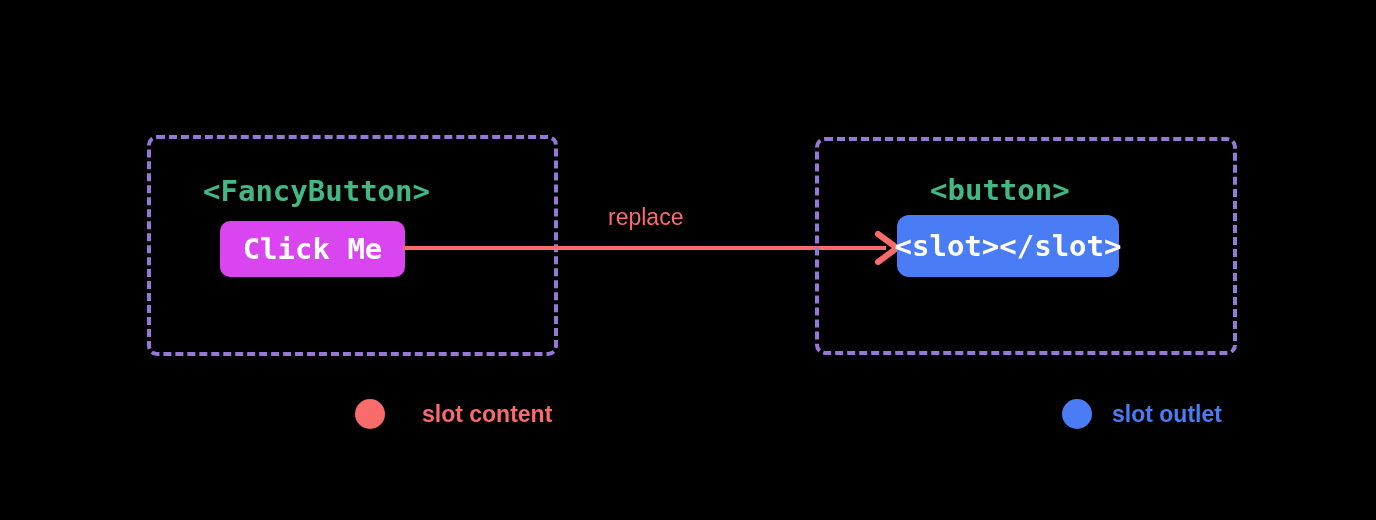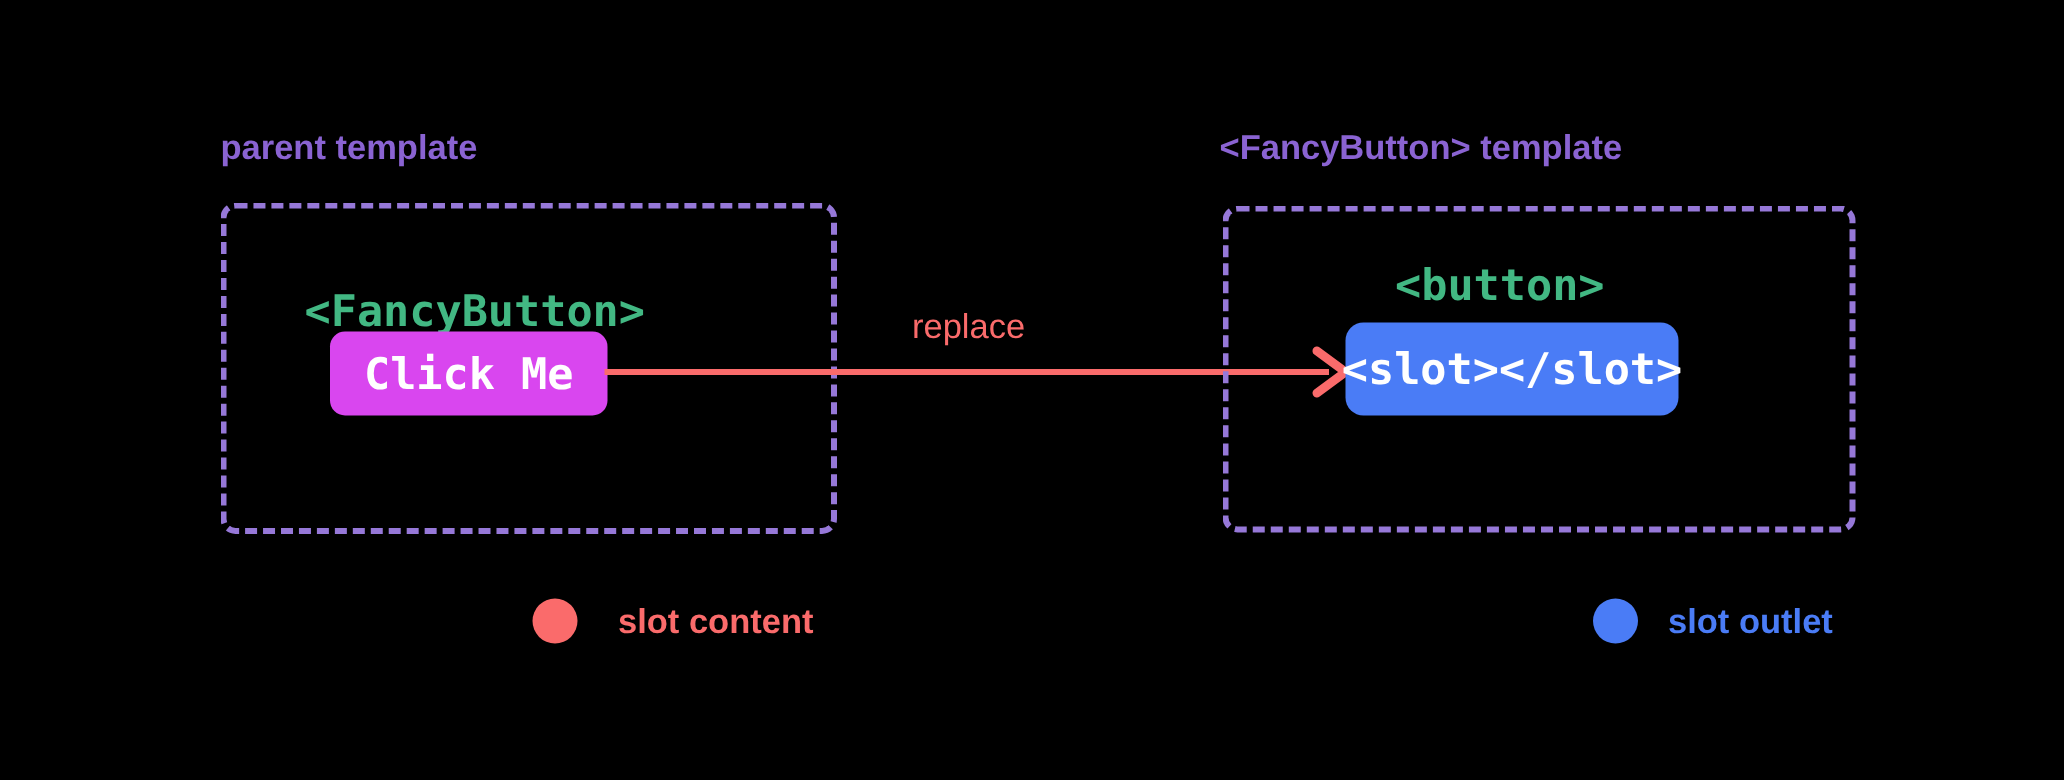--- a/index.html
+++ b/index.html
@@ -96,49 +96,47 @@
     border-radius: 50%;
     flex: 0 0 auto;
   }
   .legend-text {
     font-size: 23px;
     font-weight: bold;
     white-space: nowrap;
   }
   .legend-content { left: 355px; top: 399px; }
   .legend-content .legend-dot { background: #fa6b6b; }
-  .legend-content .legend-text { color: #fa6b6b; margin-left: 27px; }
+  .legend-content .legend-text { color: #fa6b6b; margin-left: 37px; }
   .legend-outlet { left: 1062px; top: 399px; }
   .legend-outlet .legend-dot { background: #4a7cf6; }
   .legend-outlet .legend-text { color: #4a7cf6; margin-left: 20px; }
 </style>
 </head>
 <body>
 
 <div class="canvas">
 
-  <div class="panel-title" style="left:147px; top:85px;">parent template</div>
 
   <div class="dashed-box" style="left:147px; top:135px; width:411px; height:221px;"></div>
 
-  <div class="code" style="left:203px; top:193px;">&lt;FancyButton&gt;</div>
+  <div class="code" style="left:203px; top:177px;">&lt;FancyButton&gt;</div>
 
   <div class="pill red-pill">
     <span class="pill-code">Click Me</span>
   </div>
 
 
   <div class="arrow-label">replace</div>
 
   <svg class="arrow-svg" viewBox="0 0 510 40">
     <line x1="3" y1="20" x2="486" y2="20" stroke="#fa6b6b" stroke-width="4"></line>
     <polyline points="478,6 497,20 478,34" fill="none" stroke="#fa6b6b" stroke-width="6" stroke-linecap="round" stroke-linejoin="round"></polyline>
   </svg>
 
-  <div class="panel-title" style="left:813px; top:85px;">&lt;FancyButton&gt; template</div>
 
   <div class="dashed-box" style="left:815px; top:137px; width:422px; height:218px;"></div>
 
   <div class="code" style="left:930px; top:176px;">&lt;button&gt;</div>
 
   <div class="pill blue-pill">
     <span class="pill-code">&lt;slot&gt;&lt;/slot&gt;</span>
   </div>
 
 

